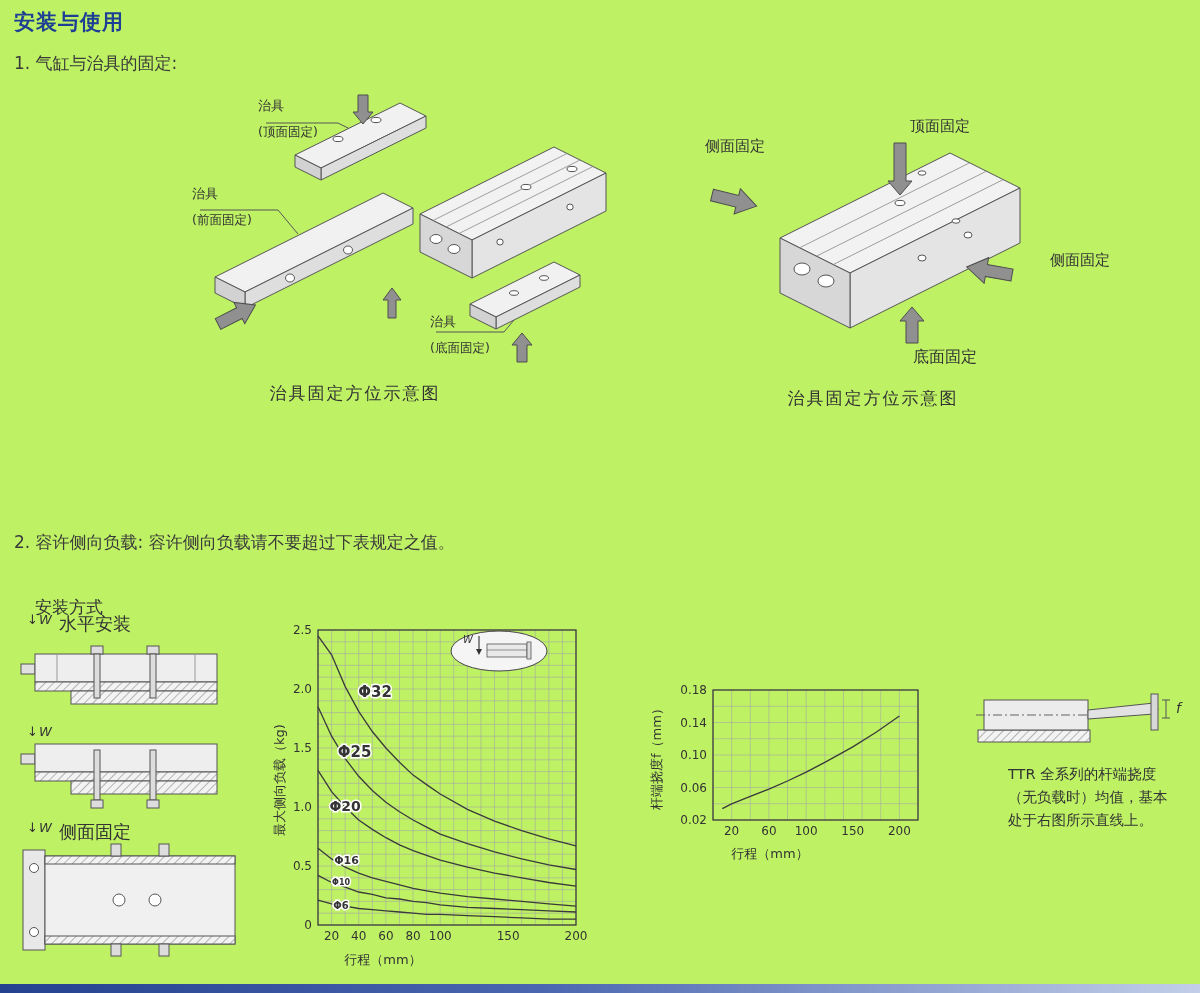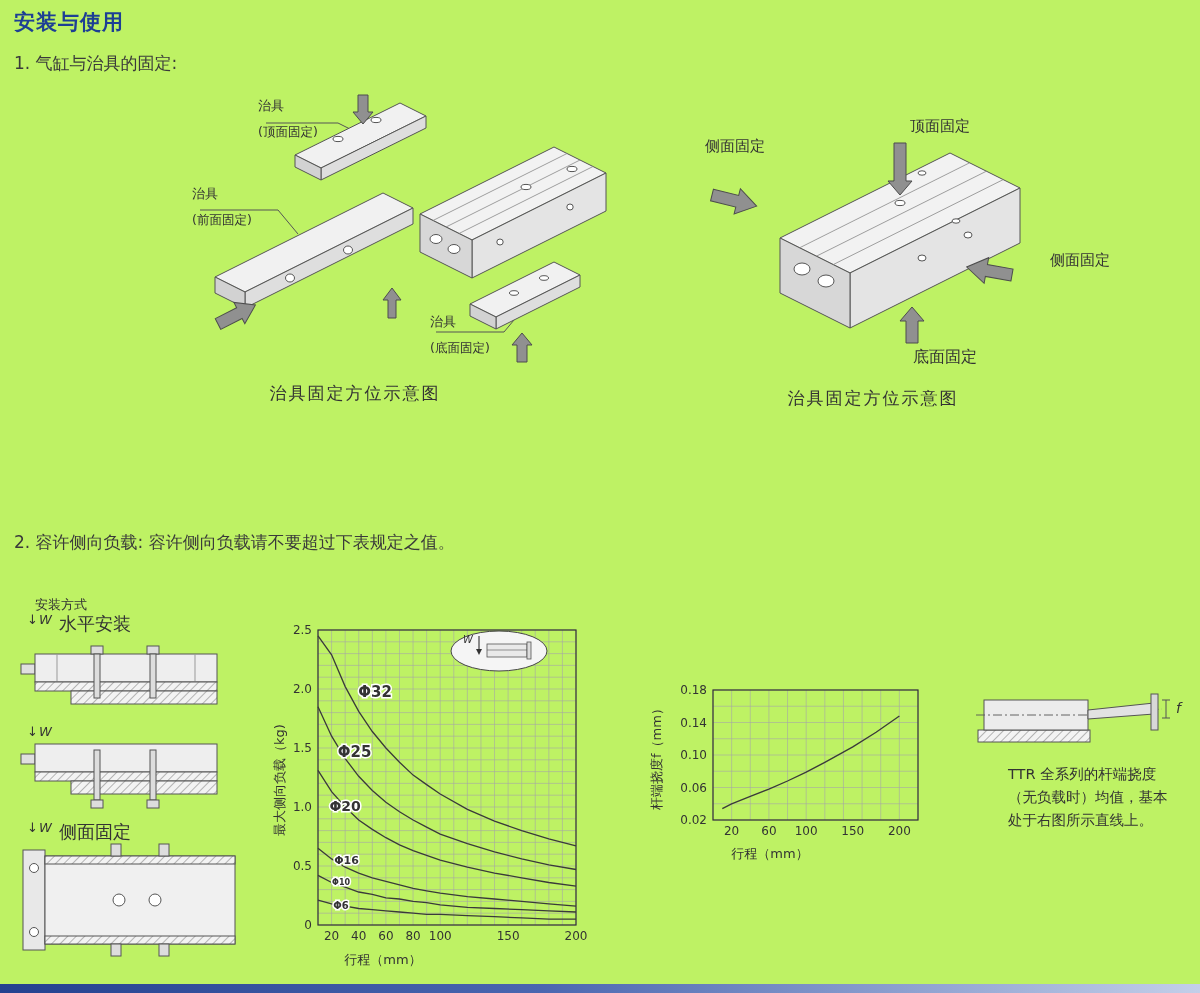--- a/index.html
+++ b/index.html
@@ -6,21 +6,21 @@
   body{margin:0;background:#fff;font-family:"DejaVu Sans","Liberation Sans",sans-serif;color:#333}
   .page{position:relative;width:1200px;height:993px;background:#bef264;overflow:hidden}
   .abs{position:absolute}
   .title{font-size:21px;font-weight:bold;color:#1d3f94;letter-spacing:1px}
   .heading{font-size:17px;color:#3a3a3a;white-space:nowrap}
   .dlabel{font-size:15px;text-align:right;color:#333;white-space:nowrap}
   .dlabel.bold{font-weight:normal;font-size:16px}
   .jlabel{font-size:13px;text-align:left;color:#333;line-height:16px}
   .jlabel .l2{font-size:12.5px;margin-top:10px;white-space:nowrap}
   .caption{font-size:17px;letter-spacing:2px;text-align:center;color:#333;white-space:nowrap}
-  .mtitle{font-size:13px;color:#333}
+  .mtitle{font-size:17px;color:#333}
   .mlabel{font-size:18px;color:#333}
   .wrow{font-size:13px;color:#333}
   .wrow .w{font-style:italic;margin-left:1px}
   .note{font-size:14.5px;line-height:23px;color:#333}
   .flabel{font-style:italic;font-size:14px;color:#333}
   .footer-bar{background:linear-gradient(90deg,#24418f 0%,#4a66b0 45%,#c3cfe9 100%)}
   svg{display:block}
 </style>
 </head>
 <body>

